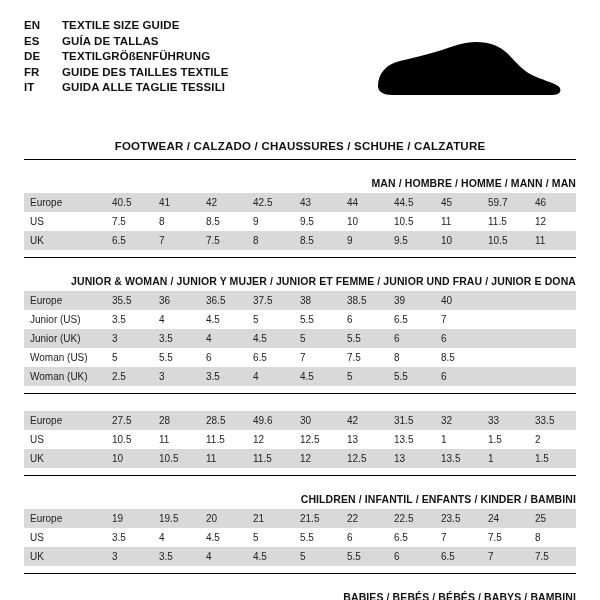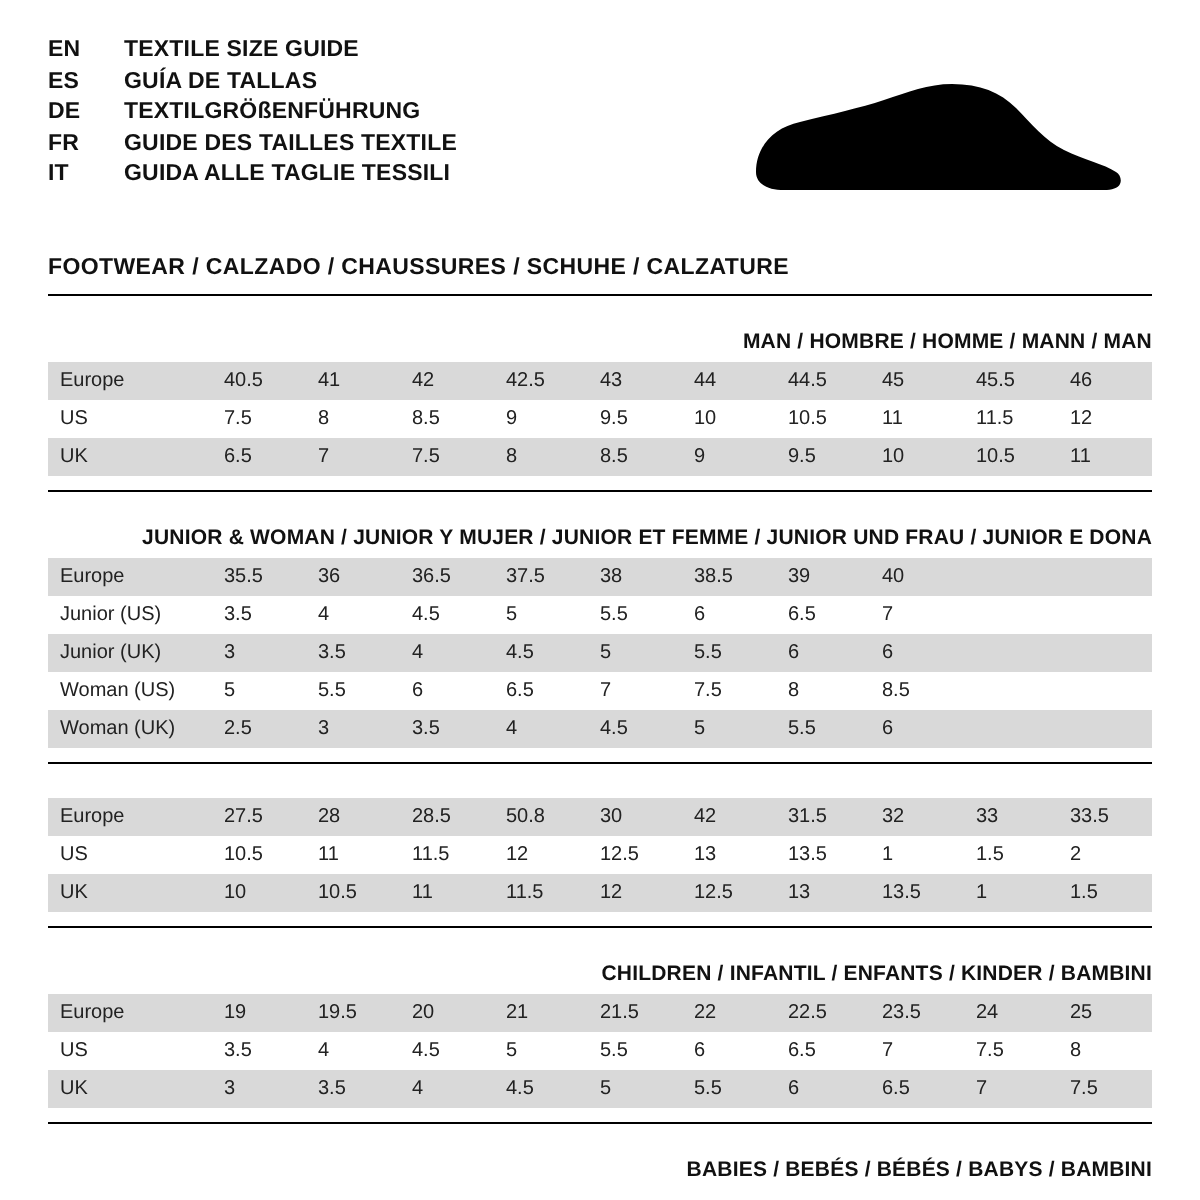--- a/index.html
+++ b/index.html
@@ -51,23 +51,24 @@
     right: 14px;
     top: 16px;
     width: 190px;
     height: 70px;
   }
 
   .section-heading {
     font-size: 11.5px;
     font-weight: bold;
     letter-spacing: 0.2px;
-    margin-top: 18px;
+    margin-top: 30px;
     margin-bottom: 0;
     color: #111;
+    text-align: center;
   }
 
   
   .block {
     margin-top: 17px;
   }
   .block-title {
     font-size: 10.5px;
     font-weight: bold;
     letter-spacing: 0.1px;
@@ -151,21 +152,21 @@
         <tr class="shaded">
           <td class="lbl">Europe</td>
           <td>40.5</td>
           <td>41</td>
           <td>42</td>
           <td>42.5</td>
           <td>43</td>
           <td>44</td>
           <td>44.5</td>
           <td>45</td>
-          <td>45.5</td>
+          <td>59.7</td>
           <td>46</td>
         </tr>
         <tr>
           <td class="lbl">US</td>
           <td>7.5</td>
           <td>8</td>
           <td>8.5</td>
           <td>9</td>
           <td>9.5</td>
           <td>10</td>
@@ -267,21 +268,21 @@
   </div>
 
   <div class="block">
     <table class="sizes">
       <tbody>
         <tr class="shaded">
           <td class="lbl">Europe</td>
           <td>27.5</td>
           <td>28</td>
           <td>28.5</td>
-          <td>50.8</td>
+          <td>49.6</td>
           <td>30</td>
           <td>42</td>
           <td>31.5</td>
           <td>32</td>
           <td>33</td>
           <td>33.5</td>
         </tr>
         <tr>
           <td class="lbl">US</td>
           <td>10.5</td>

